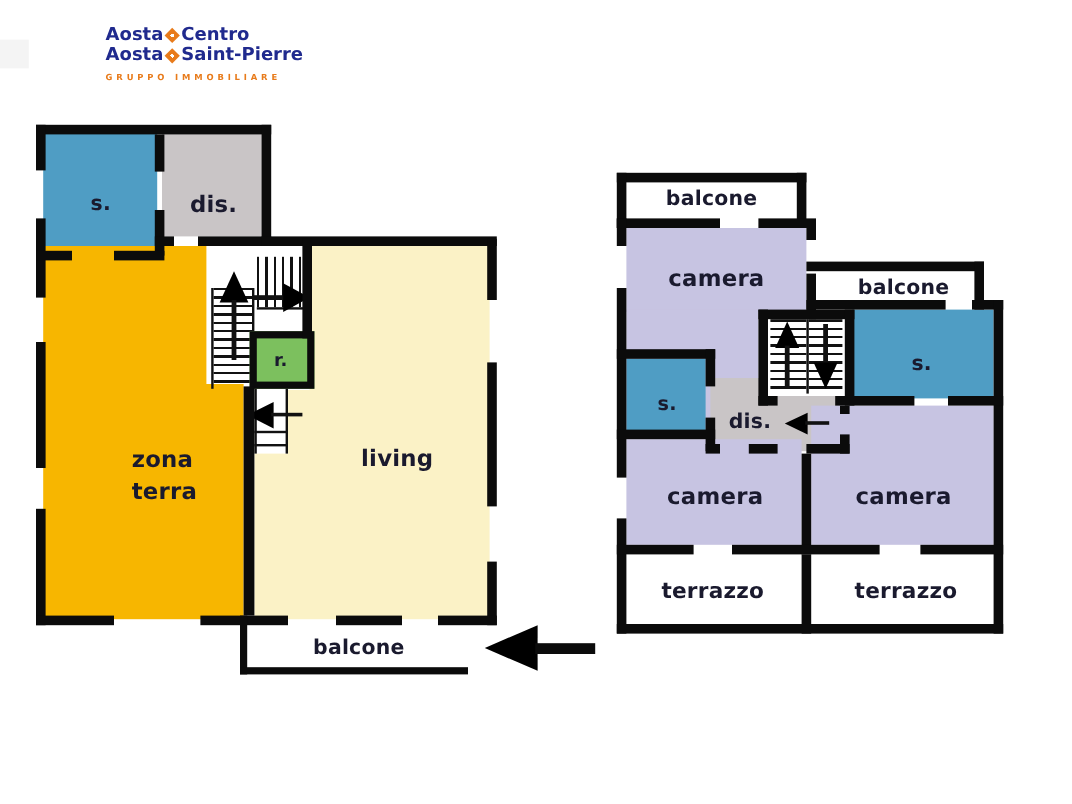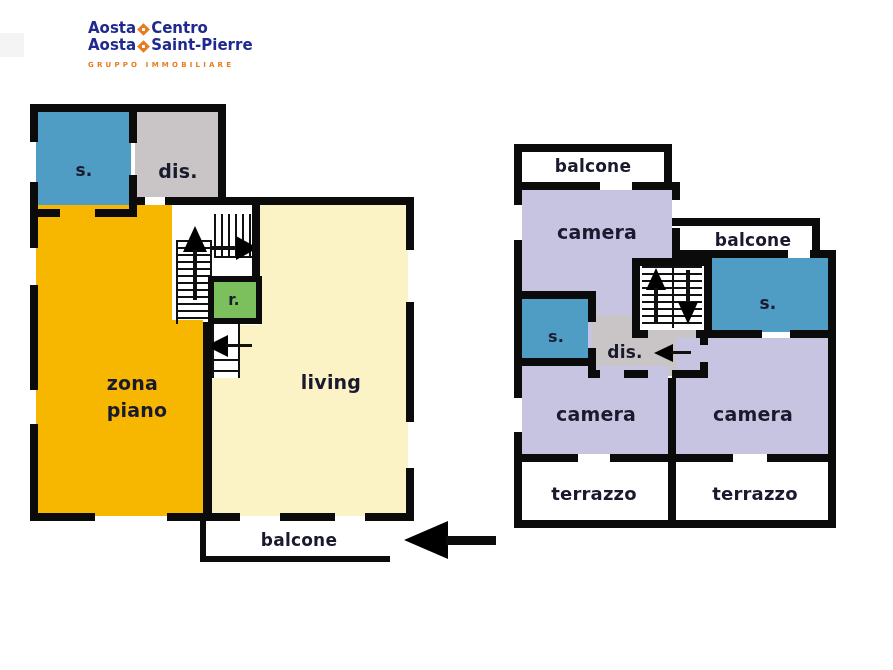--- a/index.html
+++ b/index.html
@@ -152,21 +152,21 @@
   <div class="w" style="left:514px;top:454px;width:64px;height:8px;"></div>
   <div class="w" style="left:610px;top:454px;width:123px;height:8px;"></div>
   <div class="w" style="left:767px;top:454px;width:69px;height:8px;"></div>
   <div class="w" style="left:668px;top:462px;width:8px;height:66px;"></div>
   <div class="w" style="left:514px;top:520px;width:322px;height:8px;"></div>
 
 
   <div class="lbl s17" style="left:84px;top:170px;">s.</div>
   <div class="lbl s19" style="left:178px;top:171px;">dis.</div>
   <div class="lbl s15" style="left:234px;top:300px;">r.</div>
-  <div class="lbl s19" style="left:137px;top:397px;line-height:27px;text-align:left;"><span>zona</span><br><span>piano</span></div>
+  <div class="lbl s19" style="left:137px;top:397px;line-height:27px;text-align:left;"><span>zona</span><br><span>terra</span></div>
   <div class="lbl s19" style="left:331px;top:382px;">living</div>
   <div class="lbl s17" style="left:299px;top:540px;">balcone</div>
 
   <div class="lbl s17" style="left:593px;top:166px;">balcone</div>
   <div class="lbl s19" style="left:597px;top:232px;">camera</div>
   <div class="lbl s17" style="left:753px;top:240px;">balcone</div>
   <div class="lbl s17" style="left:768px;top:303px;">s.</div>
   <div class="lbl s16" style="left:556px;top:336px;">s.</div>
   <div class="lbl s17" style="left:625px;top:352px;">dis.</div>
   <div class="lbl s19" style="left:596px;top:414px;">camera</div>

